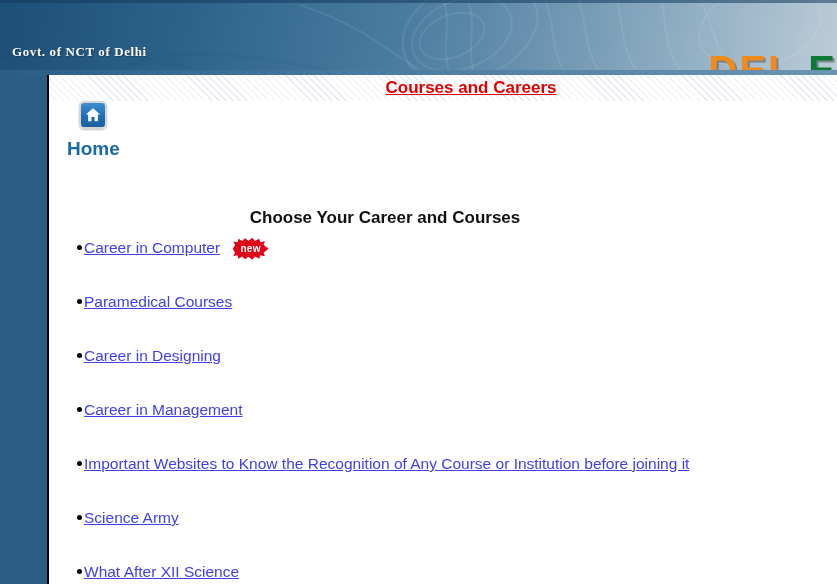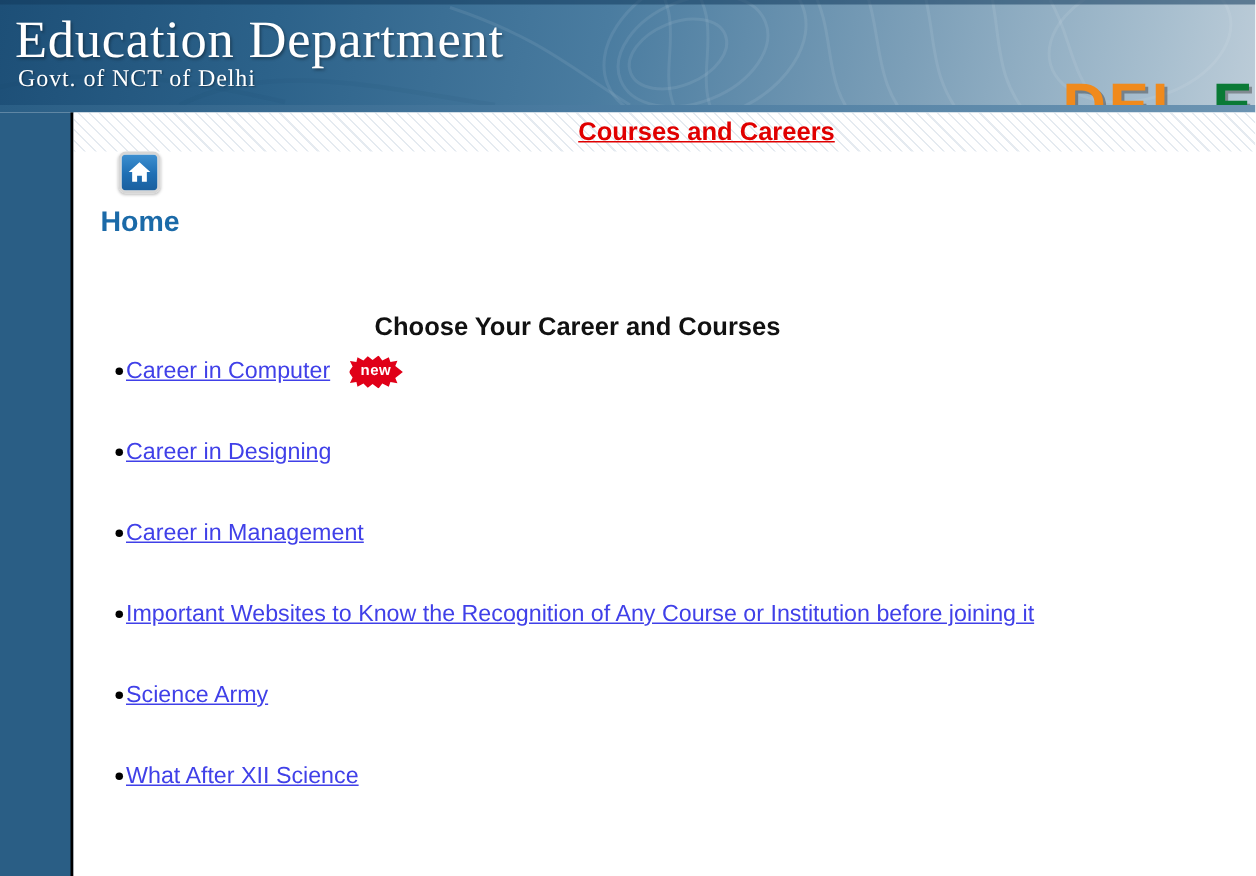--- a/index.html
+++ b/index.html
@@ -55,22 +55,22 @@
     font-size: 35px;
     color: #ffffff;
     letter-spacing: .5px;
     white-space: nowrap;
     text-shadow: 1px 1px 2px rgba(0,0,0,.35);
   }
   .banner-sub {
     position: absolute;
     left: 12px; top: 44px;
     font-family: "Liberation Serif", serif;
-    font-weight: normal;
-    font-size: 16px;
+    font-weight: bold;
+    font-size: 13px;
     color: #ffffff;
     letter-spacing: .6px;
     white-space: nowrap;
     text-shadow: 1px 1px 1px rgba(0,0,0,.3);
   }
   .logo {
     position: absolute;
     right: 0; top: 14px;
     height: 44px;
     white-space: nowrap;
@@ -262,21 +262,20 @@
         <path d="M300 5 C 360 25, 380 45, 420 70"></path>
         <path d="M700 0 C 715 25, 712 48, 735 72"></path>
         <ellipse cx="760" cy="26" rx="62" ry="40" transform="rotate(-16 760 26)"></ellipse>
       </g>
       <g fill="none" stroke="#0d3a5e" stroke-opacity="0.13" stroke-width="3">
         <path d="M120 70 C 180 40, 250 58, 330 70"></path>
         <path d="M0 58 C 60 44, 120 52, 190 68"></path>
       </g>
     </svg>
     <div class="banner-topline"></div>
-    <div class="banner-title">Education Department</div>
     <div class="banner-sub">Govt. of NCT of Delhi</div>
     <div class="logo">
       <span class="del">DEL</span><span class="e">E</span>
     </div>
   </div>
 
   <div class="strip"></div>
 
   <div class="sidebar"></div>
 
@@ -301,20 +300,24 @@
       <li class="link-item">
         <span class="bullet"></span>
         <a href="#">Career in Computer</a>
         <span class="new-badge">
           <span class="burst"></span>
           <span class="txt">new</span>
         </span>
       </li>
       <li class="link-item">
         <span class="bullet"></span>
+        <a href="#">Paramedical Courses</a>
+      </li>
+      <li class="link-item">
+        <span class="bullet"></span>
         <a href="#">Career in Designing</a>
       </li>
       <li class="link-item">
         <span class="bullet"></span>
         <a href="#">Career in Management</a>
       </li>
       <li class="link-item">
         <span class="bullet"></span>
         <a href="#">Important Websites to Know the Recognition of Any Course or Institution before joining it</a>
       </li>

